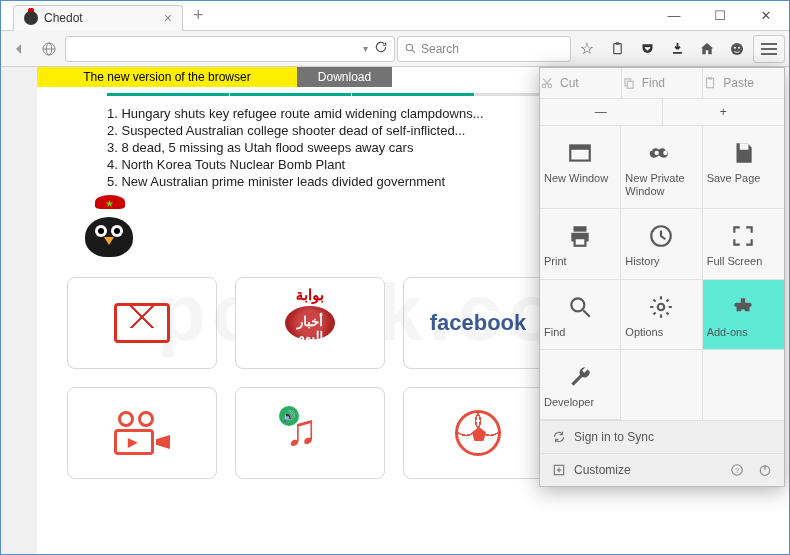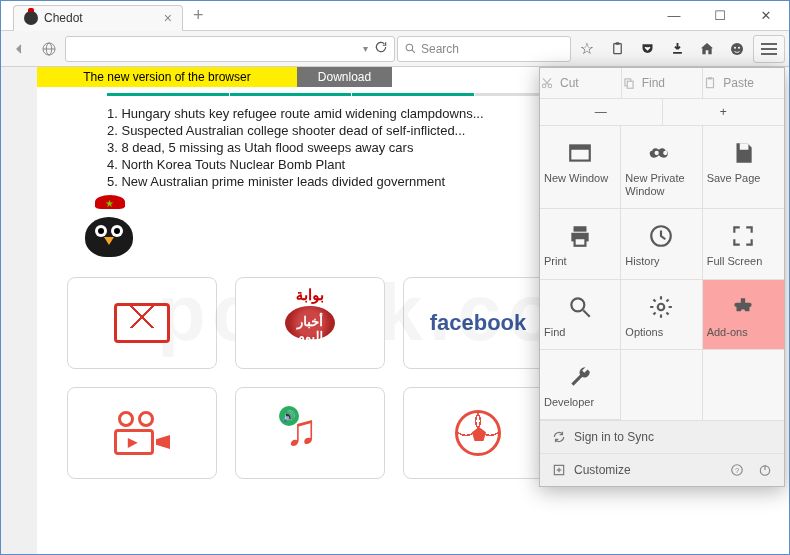--- a/index.html
+++ b/index.html
@@ -69,21 +69,21 @@
 .menu { position:absolute; top:66px; right:4px; width:246px; background:#f7f7f7; border:1px solid #bbb; box-shadow:0 4px 20px rgba(0,0,0,.3); z-index:100; font-size:12px; color:#444; }
 .menu-row { display:flex; border-bottom:1px solid #e0e0e0; }
 .menu-row.ccp div { flex:1; padding:8px 0; text-align:center; display:flex; align-items:center; justify-content:flex-start; gap:6px; color:#999; }
 .menu-row.ccp div:not(:last-child){ border-right:1px solid #e0e0e0; }
 .menu-row.zoom div { flex:1; padding:6px 0; text-align:center; color:#555; }
 .menu-row.zoom div:not(:last-child){ border-right:1px solid #e0e0e0; }
 .menu-row.zoom .mid { color:#333; }
 .menu-grid { display:grid; grid-template-columns:repeat(3,1fr); }
 .menu-item { padding:12px 4px 10px; text-align:left; border-right:1px solid #e0e0e0; border-bottom:1px solid #e0e0e0; color:#555; }
 .menu-item:nth-child(3n){ border-right:none; }
-.menu-item.hl { background:#fca5a5; }
+.menu-item.hl { background:#5eead4; }
 .menu-item .mi { height:30px; display:flex; align-items:center; justify-content:center; margin-bottom:4px; }
 .menu-item .mi svg { width:26px; height:26px; fill:#595959; }
 .menu-item .lbl { font-size:11px; line-height:1.2; }
 .menu-foot { border-top:1px solid #e0e0e0; }
 .menu-foot .frow { padding:9px 12px; display:flex; align-items:center; gap:8px; color:#555; background:#efefef; }
 .menu-foot .frow:first-child { border-bottom:1px solid #e0e0e0; }
 .menu-foot .right { margin-left:auto; display:flex; gap:14px; color:#777; }
 .ico-s { width:14px; height:14px; fill:#777; }
 .watermark { position:absolute; top:200px; left:120px; font-size:80px; font-weight:bold; color:rgba(0,0,0,.04); letter-spacing:6px; pointer-events:none; font-family:Arial; }
 </style>

